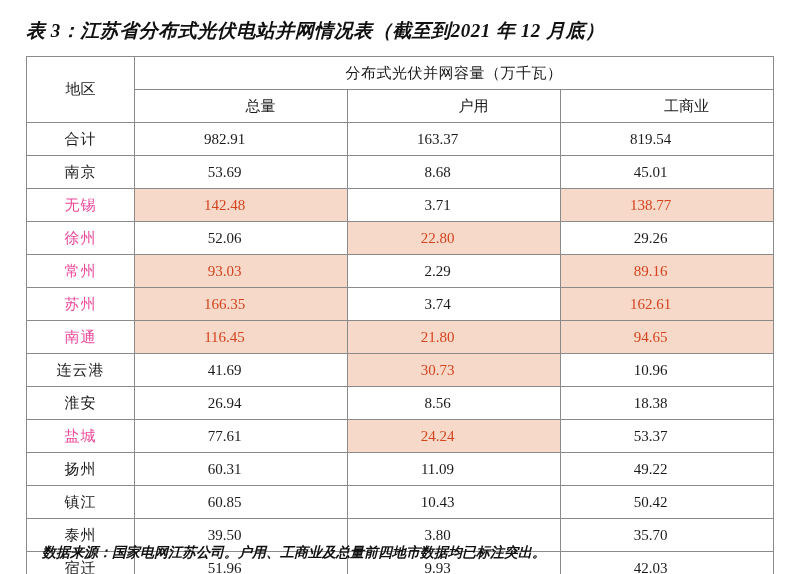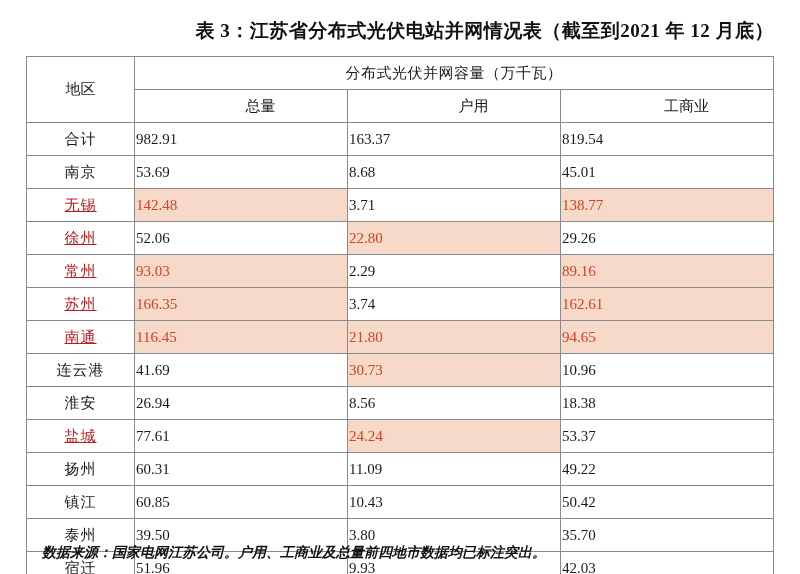--- a/index.html
+++ b/index.html
@@ -15,23 +15,24 @@
     overflow: hidden;
   }
   .page {
     width: 800px;
     height: 574px;
     position: relative;
     box-sizing: border-box;
     padding: 0 26px;
   }
   .title {
-    text-align: right;
+    text-align: left;
     font-family: "Liberation Serif", serif;
     font-weight: bold;
+    font-style: italic;
     font-size: 19px;
     letter-spacing: 0.5px;
     padding-top: 18px;
     padding-bottom: 12px;
     color: #111111;
   }
   table.main {
     width: 100%;
     border-collapse: collapse;
     table-layout: fixed;
@@ -58,32 +59,31 @@
     text-align: center;
     font-size: 16px;
     padding-left: 40px;
   }
   td.region {
     text-align: center;
     font-size: 16px;
     letter-spacing: 1px;
   }
   td.num {
-    text-align: left;
+    text-align: center;
     padding-right: 34px;
     font-size: 15px;
     font-family: "Liberation Serif", serif;
   }
   td.num.hl {
     background: #f6d9c8;
     color: #d4431f;
   }
   td.region.hl-label {
-    color: #b91c1c;
-    text-decoration: underline;
+    color: #ec4899;
   }
   .note {
     position: absolute;
     left: 42px;
     right: 26px;
     bottom: 12px;
     font-family: Liberation Mono, monospace;
     font-weight: bold;
     font-style: italic;
     font-size: 14px;

